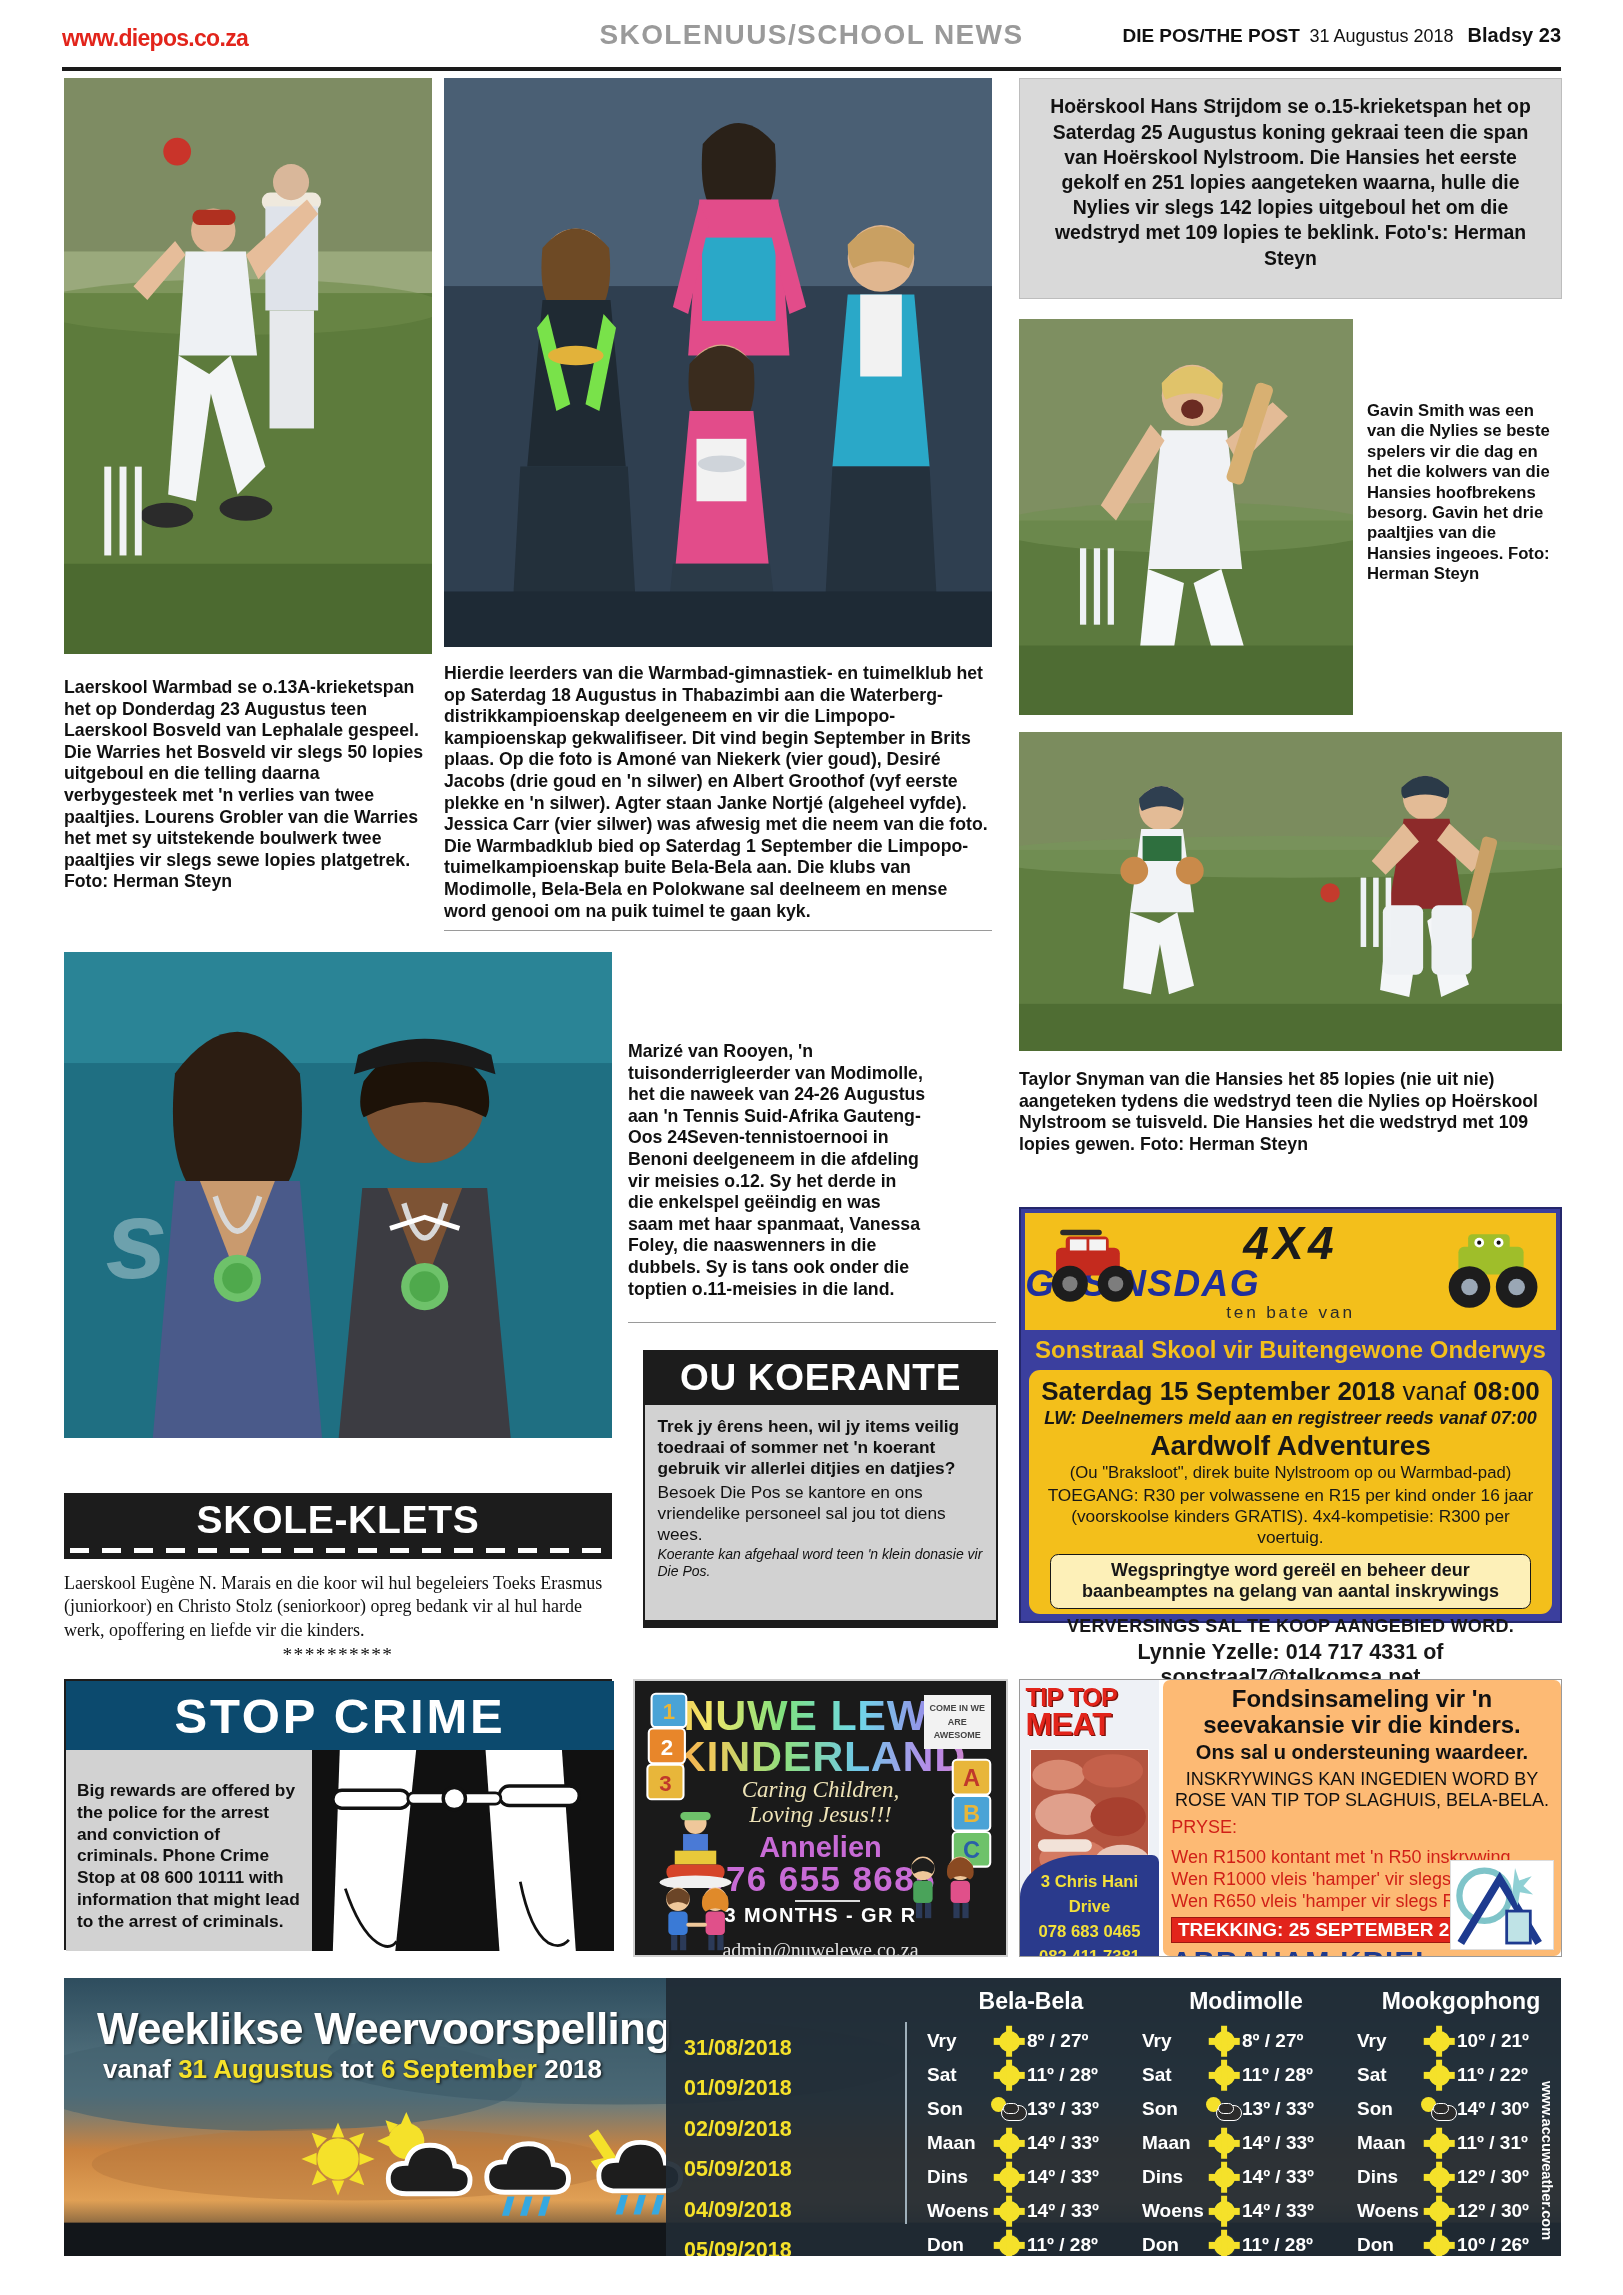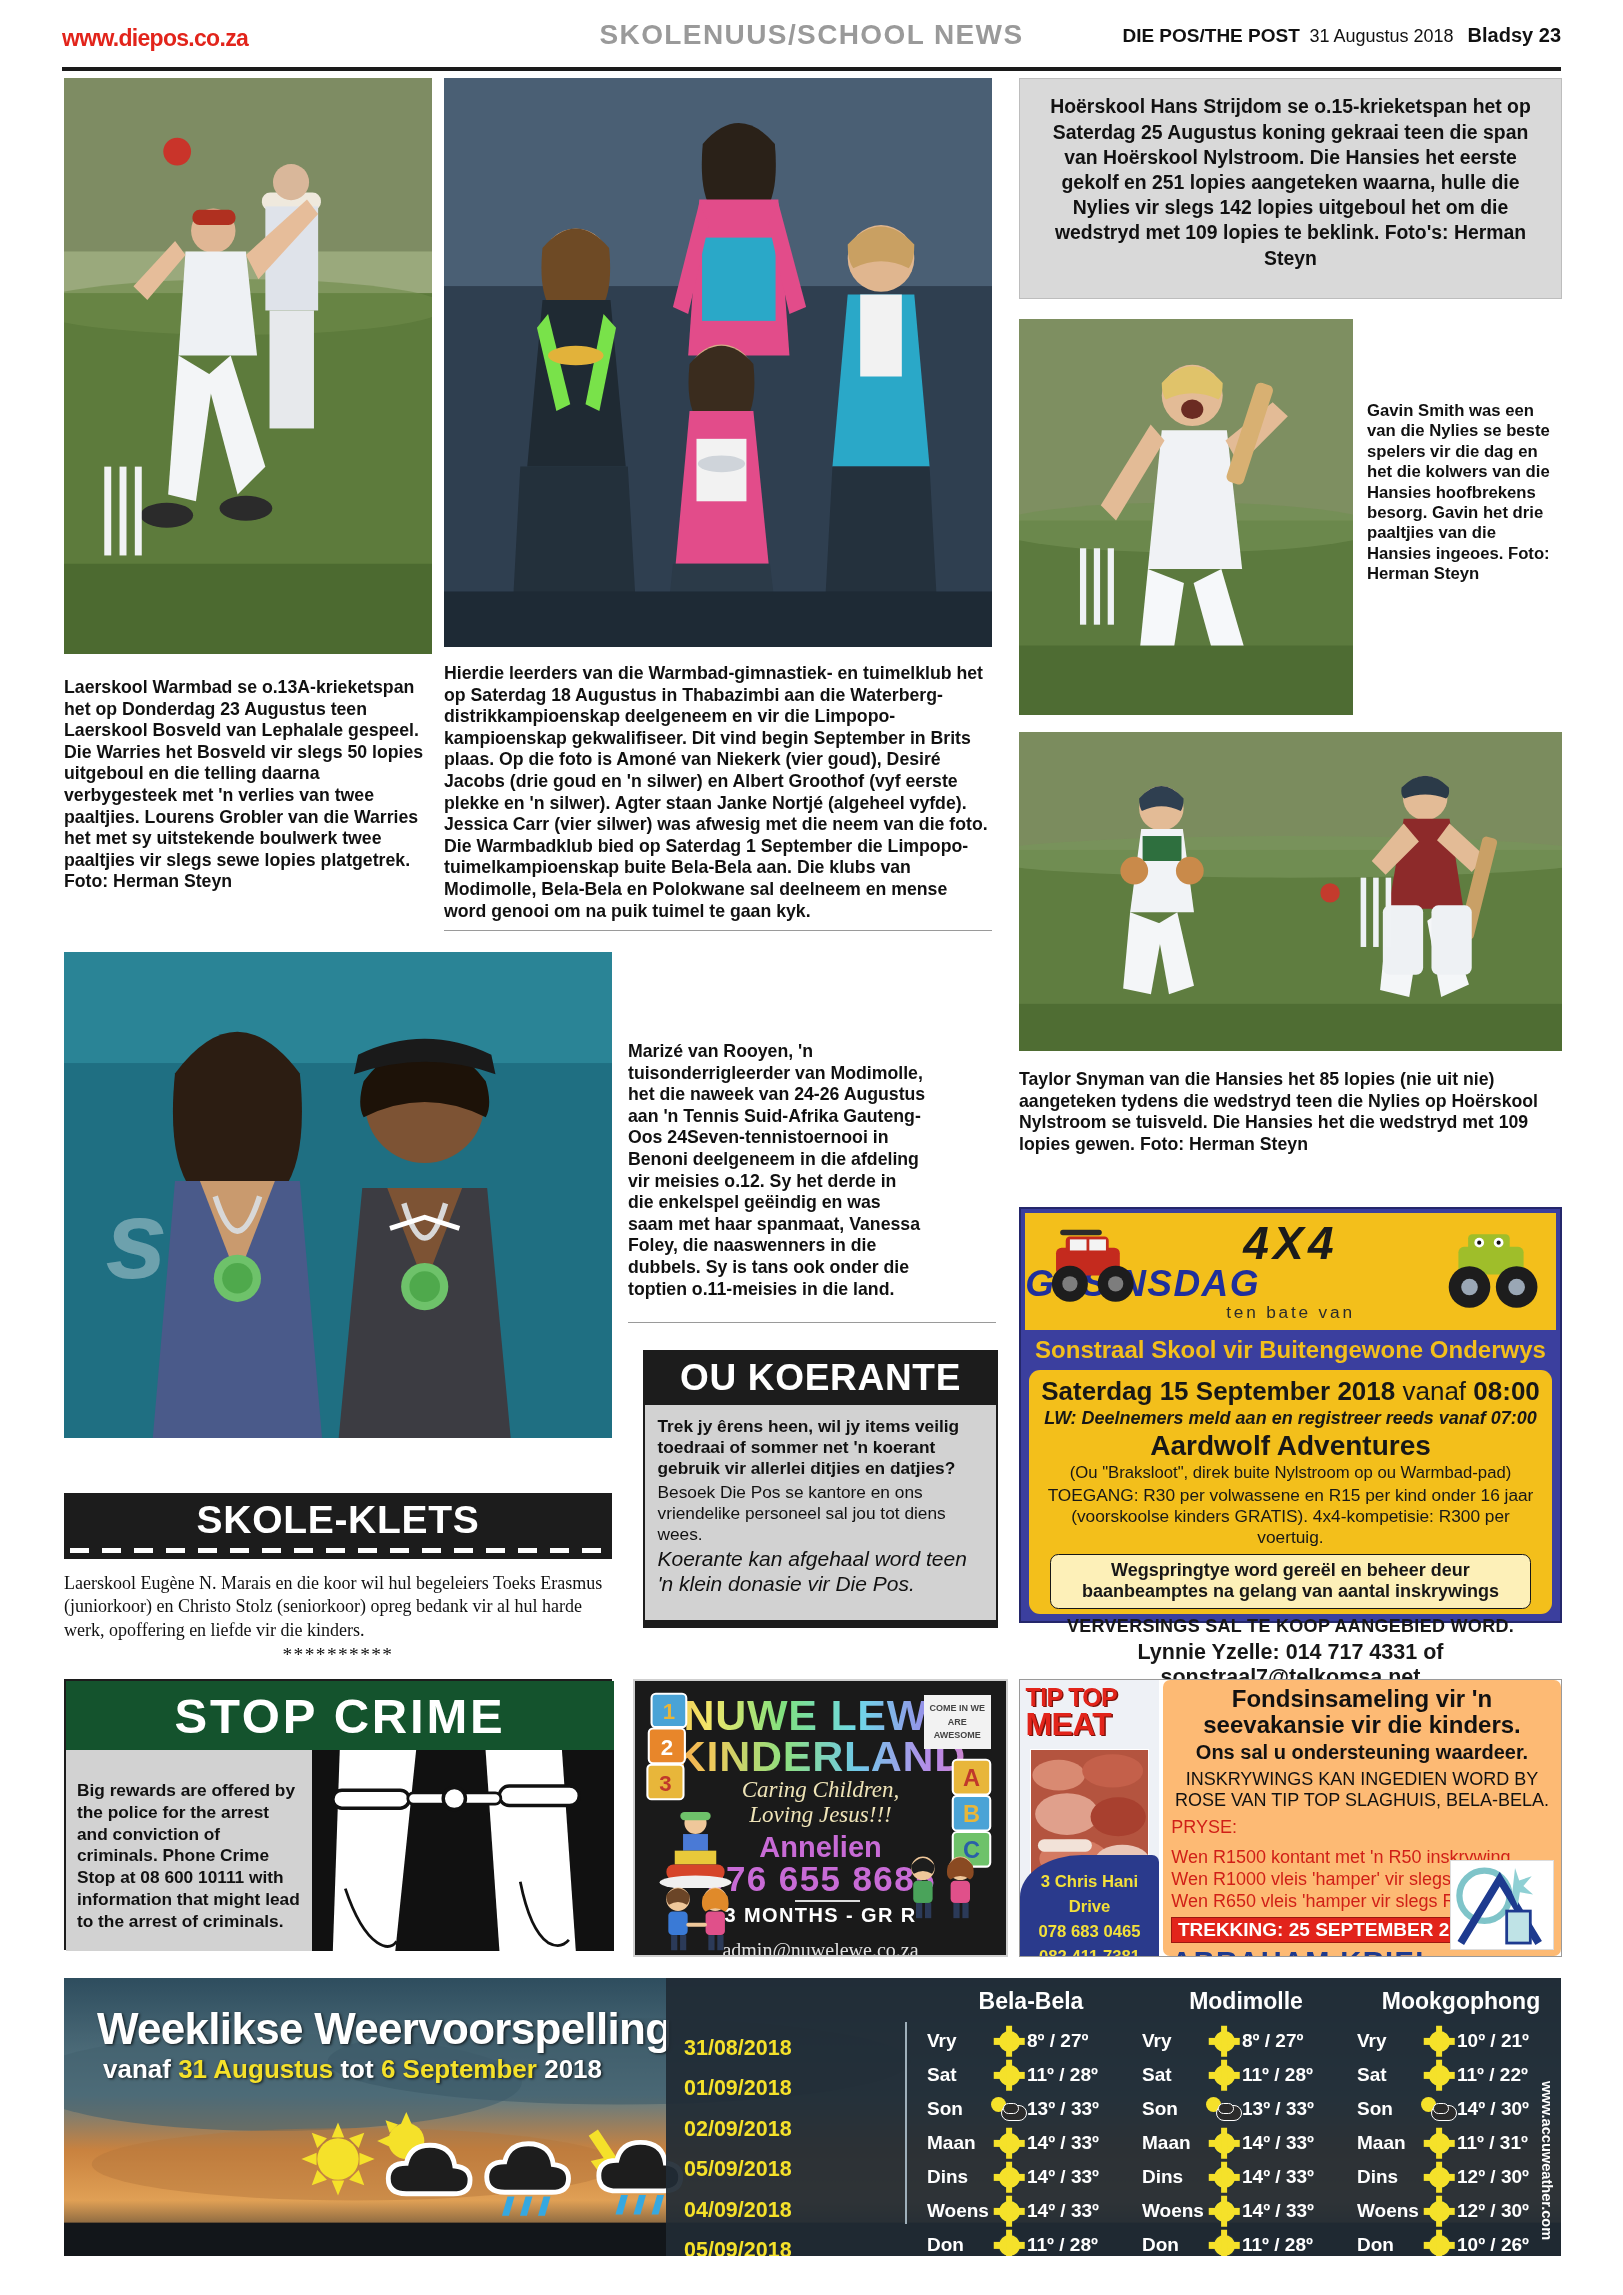--- a/index.html
+++ b/index.html
@@ -51,30 +51,30 @@
   }
   .banner.dashed:after{
     content:""; position:absolute; left:5.6px; right:5.6px; bottom:6.2px; height:4.9px;
     background:repeating-linear-gradient(to right,#fff 0 19.4px,transparent 19.4px 32px);
   }
   .ouk-body { position:absolute; background:#d2d2d2; border-left:2.8px solid #1c1c1c;
               border-right:2.8px solid #1c1c1c; border-bottom:8.3px solid #1c1c1c;
               padding:11px 12.5px 9.7px 12.5px; }
   .ouk-q { font-weight:bold; font-size:17.3px; line-height:1.2; color:#111; }
   .ouk-p { font-size:17.3px; line-height:1.2; color:#111; margin-top:4px; }
-  .ouk-i { font-size:21px; line-height:1.2; color:#111; font-style:italic; margin-top:1.4px; }
+  .ouk-i { font-size:14px; line-height:1.2; color:#111; font-style:italic; margin-top:1.4px; }
 
   
   .sk-body { position:absolute; font-family:"Liberation Serif", serif; font-size:18px;
              line-height:1.3; color:#111; }
   .sk-stars { text-align:center; font-family:"Liberation Serif", serif; font-size:19.4px; letter-spacing:1.4px;}
 
   
   .sc-box { position:absolute; border:2.1px solid #1c1c1c; background:#fff; }
-  .sc-title { position:absolute; background:#14532d; color:#fff; font-weight:bold;
+  .sc-title { position:absolute; background:#0c4a6e; color:#fff; font-weight:bold;
               display:flex; align-items:center; justify-content:center; letter-spacing:2.8px; }
   .sc-text { position:absolute; background:#d2d2d2; font-weight:bold; font-size:17.3px;
              line-height:1.26; color:#111; padding:30px 11px; }
   .sc-art { position:absolute; background:#111; overflow:hidden; }
 
   
   .ad4 { position:absolute; background:#3b3f9e; border:2.1px solid #24276b; }
   .ad4-top { position:absolute; left:4.2px; right:4.2px; top:4.2px; height:117px; background:#f3bf1b; overflow:hidden;}
   .ad4-44 { position:absolute; left:0; right:0; top:2.8px; text-align:center; font-style:italic;
             font-weight:bold; font-size:46px; color:#1b1b1b; letter-spacing:4.2px;

